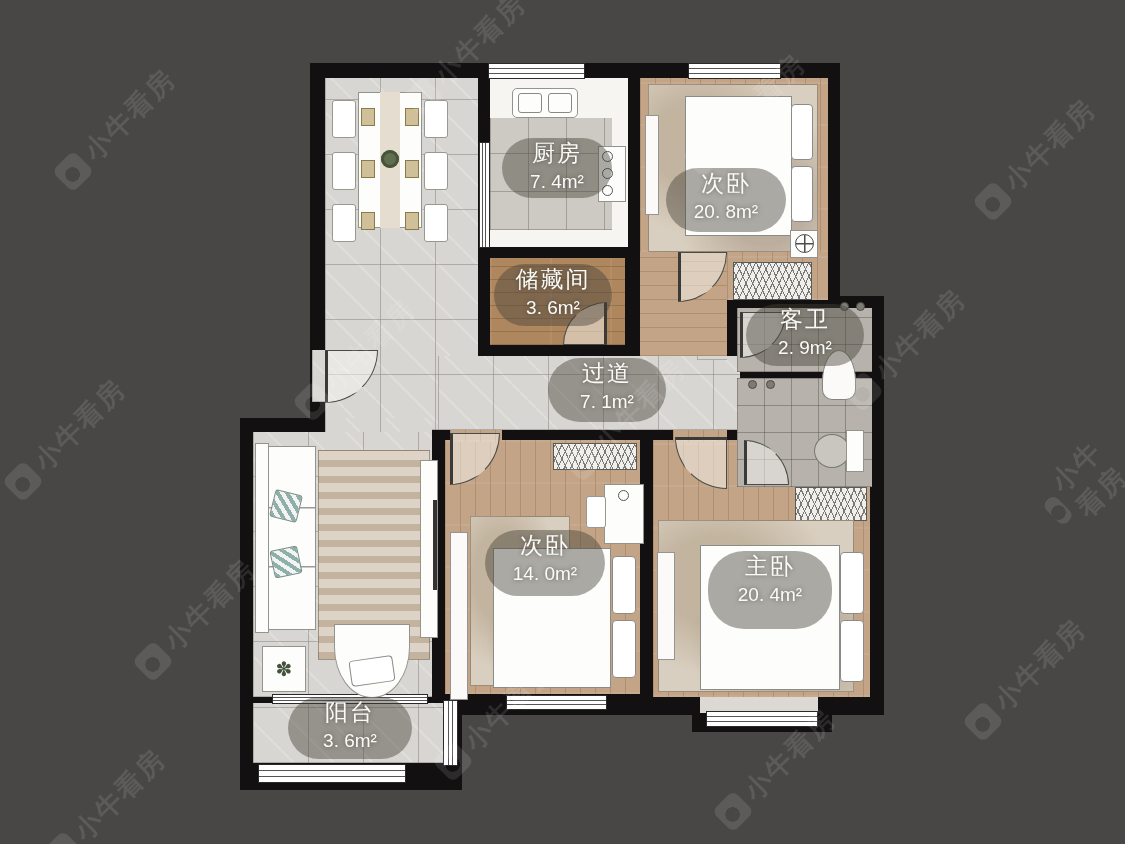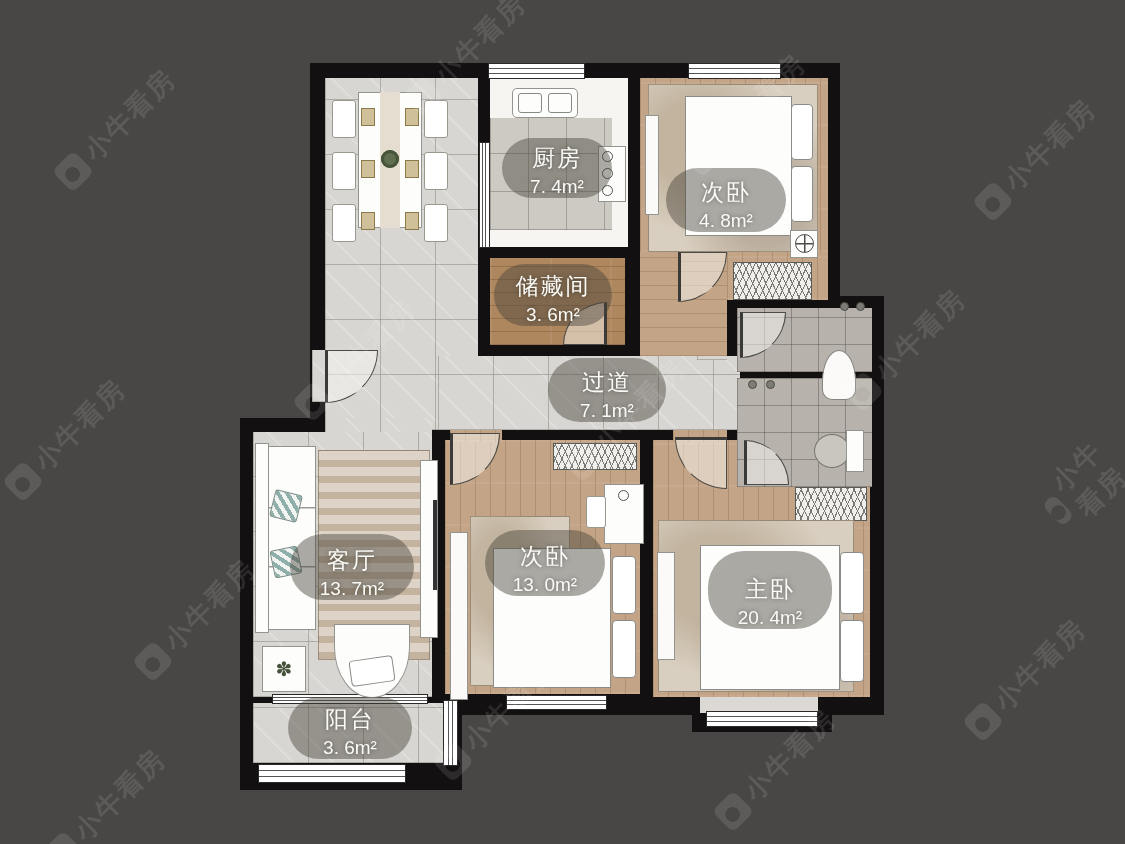--- a/index.html
+++ b/index.html
@@ -70,21 +70,21 @@
   .targ{border:1.5px solid #4c4c4a;border-radius:50%;
     background-image:linear-gradient(#4c4c4a,#4c4c4a),linear-gradient(#4c4c4a,#4c4c4a);
     background-size:100% 1.5px,1.5px 100%;background-position:center;background-repeat:no-repeat;}
   .shower{background:#fbfaf8;border:1.5px solid #85857f;border-radius:50% 50% 10px 10px / 62% 62% 10px 10px;}
   .toilet{background:#c9c6c0;border:1.5px solid #77776f;border-radius:50%;}
   .fdot{width:9px;height:9px;background:#7c7c74;border-radius:50%;border:1px solid #4c4c46;}
   .pillow-stripe{border:1px solid #7a8c88;border-radius:3px;
     background:repeating-linear-gradient(45deg,#8fb0aa 0 4px,#f2f4f2 4px 8px);}
   
   .bubble{position:absolute;background:rgba(72,66,58,.45);border-radius:36px;
-    display:flex;flex-direction:column;align-items:center;justify-content:flex-end;
+    display:flex;flex-direction:column;align-items:center;justify-content:flex-start;
     color:#fafaf7;text-align:center;white-space:nowrap;}
   .rname{font-size:23px;letter-spacing:2px;text-shadow:0 0 4px rgba(40,35,30,.5);}
   .rarea{font-size:19px;margin-top:2px;text-shadow:0 0 4px rgba(40,35,30,.5);}
   
   .wm-layer{position:absolute;left:0;top:0;width:100%;height:100%;pointer-events:none;z-index:50;}
   .wm{position:absolute;display:flex;align-items:center;gap:7px;transform:rotate(-45deg);
     color:rgba(255,255,255,.11);font-size:27px;font-weight:bold;letter-spacing:2px;}
   .wm-icon{width:30px;height:30px;border-radius:7px;
     background:radial-gradient(circle at 42% 56%, rgba(0,0,0,0) 0 7px, rgba(255,255,255,.11) 7.5px);}
 </style>
@@ -218,37 +218,37 @@
     <div class="abs pillow" style="left:840px;top:552px;width:24px;height:62px;"></div>
     <div class="abs pillow" style="left:840px;top:620px;width:24px;height:62px;"></div>
     <div class="abs slimcab" style="left:657px;top:552px;width:18px;height:108px;"></div>
 
     <div class="bubble" style="left:502px;top:138px;width:110px;height:60px;">
       <div class="rname">厨房</div>
       <div class="rarea">7. 4m²</div>
     </div>
     <div class="bubble" style="left:666px;top:168px;width:120px;height:64px;">
       <div class="rname">次卧</div>
-      <div class="rarea">4. 8m²</div>
+      <div class="rarea">20. 8m²</div>
     </div>
     <div class="bubble" style="left:494px;top:264px;width:118px;height:62px;">
       <div class="rname">储藏间</div>
       <div class="rarea">3. 6m²</div>
     </div>
+    <div class="bubble" style="left:746px;top:304px;width:118px;height:62px;">
+      <div class="rname">客卫</div>
+      <div class="rarea">2. 9m²</div>
+    </div>
     <div class="bubble" style="left:548px;top:358px;width:118px;height:64px;">
       <div class="rname">过道</div>
       <div class="rarea">7. 1m²</div>
     </div>
-    <div class="bubble" style="left:290px;top:534px;width:124px;height:66px;">
-      <div class="rname">客厅</div>
-      <div class="rarea">13. 7m²</div>
-    </div>
     <div class="bubble" style="left:485px;top:530px;width:120px;height:66px;">
       <div class="rname">次卧</div>
-      <div class="rarea">13. 0m²</div>
+      <div class="rarea">14. 0m²</div>
     </div>
     <div class="bubble" style="left:708px;top:551px;width:124px;height:78px;">
       <div class="rname">主卧</div>
       <div class="rarea">20. 4m²</div>
     </div>
     <div class="bubble" style="left:288px;top:697px;width:124px;height:62px;">
       <div class="rname">阳台</div>
       <div class="rarea">3. 6m²</div>
     </div>
   </div>

